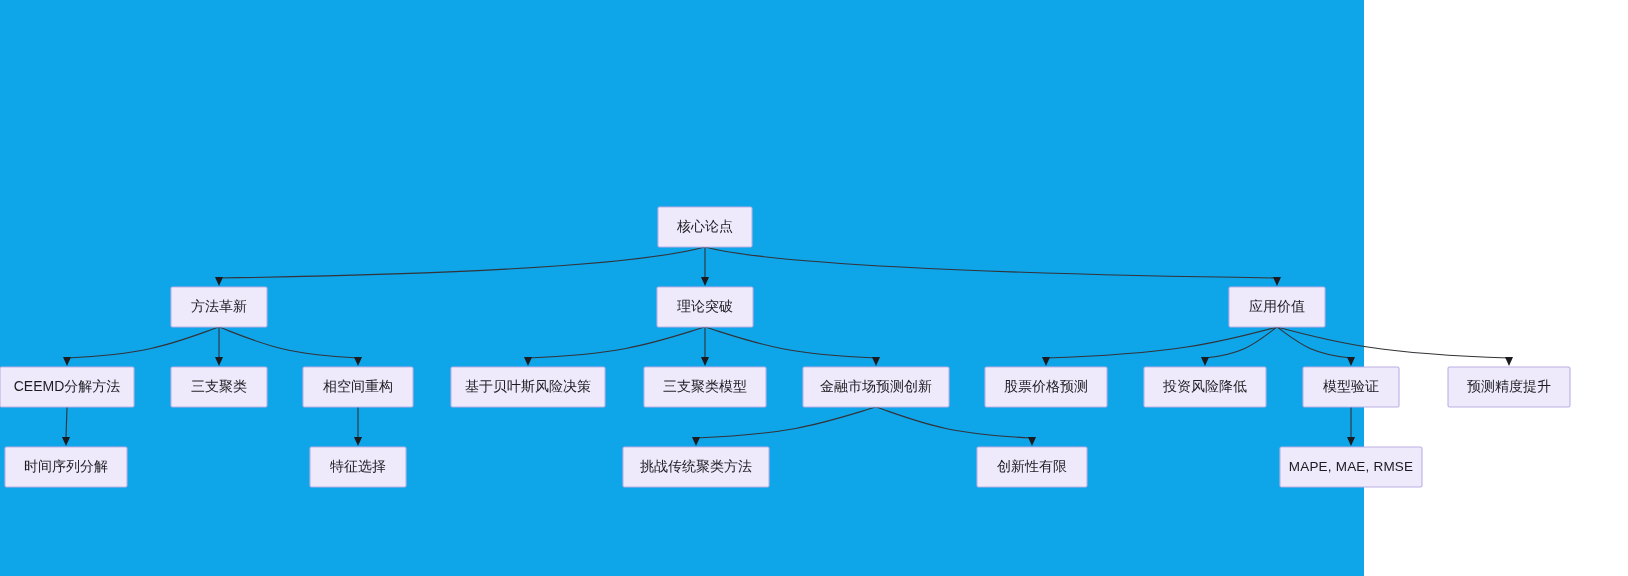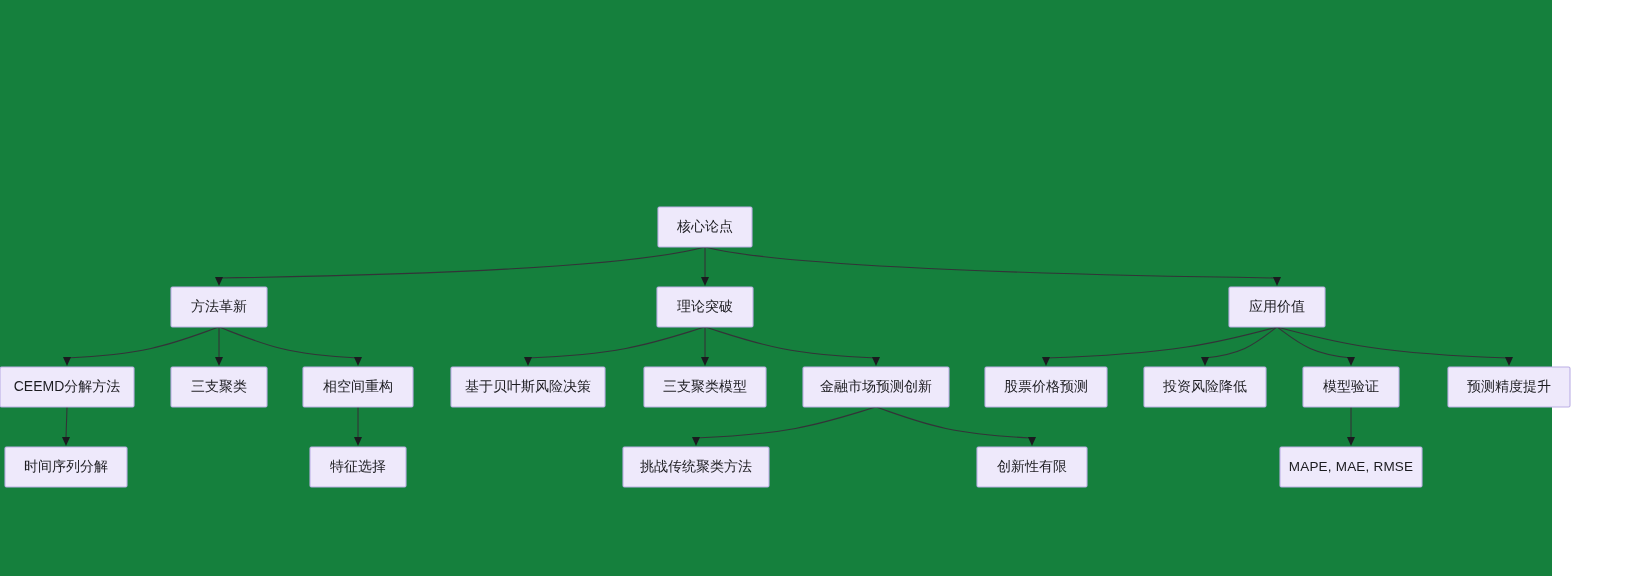--- a/index.html
+++ b/index.html
@@ -8,23 +8,23 @@
     background: #ffffff;
   }
   body {
     width: 1628px;
     height: 576px;
     font-family: "Liberation Sans", "DejaVu Sans", sans-serif;
     overflow: hidden;
   }
   #diagram-root {
     position: relative;
-    width: 1552px;
+    width: 1364px;
     height: 576px;
-    background: #15803d;
+    background: #0ea5e9;
   }
   svg#graph {
     position: absolute;
     top: 0;
     left: 0;
     width: 1628px;
     height: 576px;
     display: block;
   }
   .node-rect {

